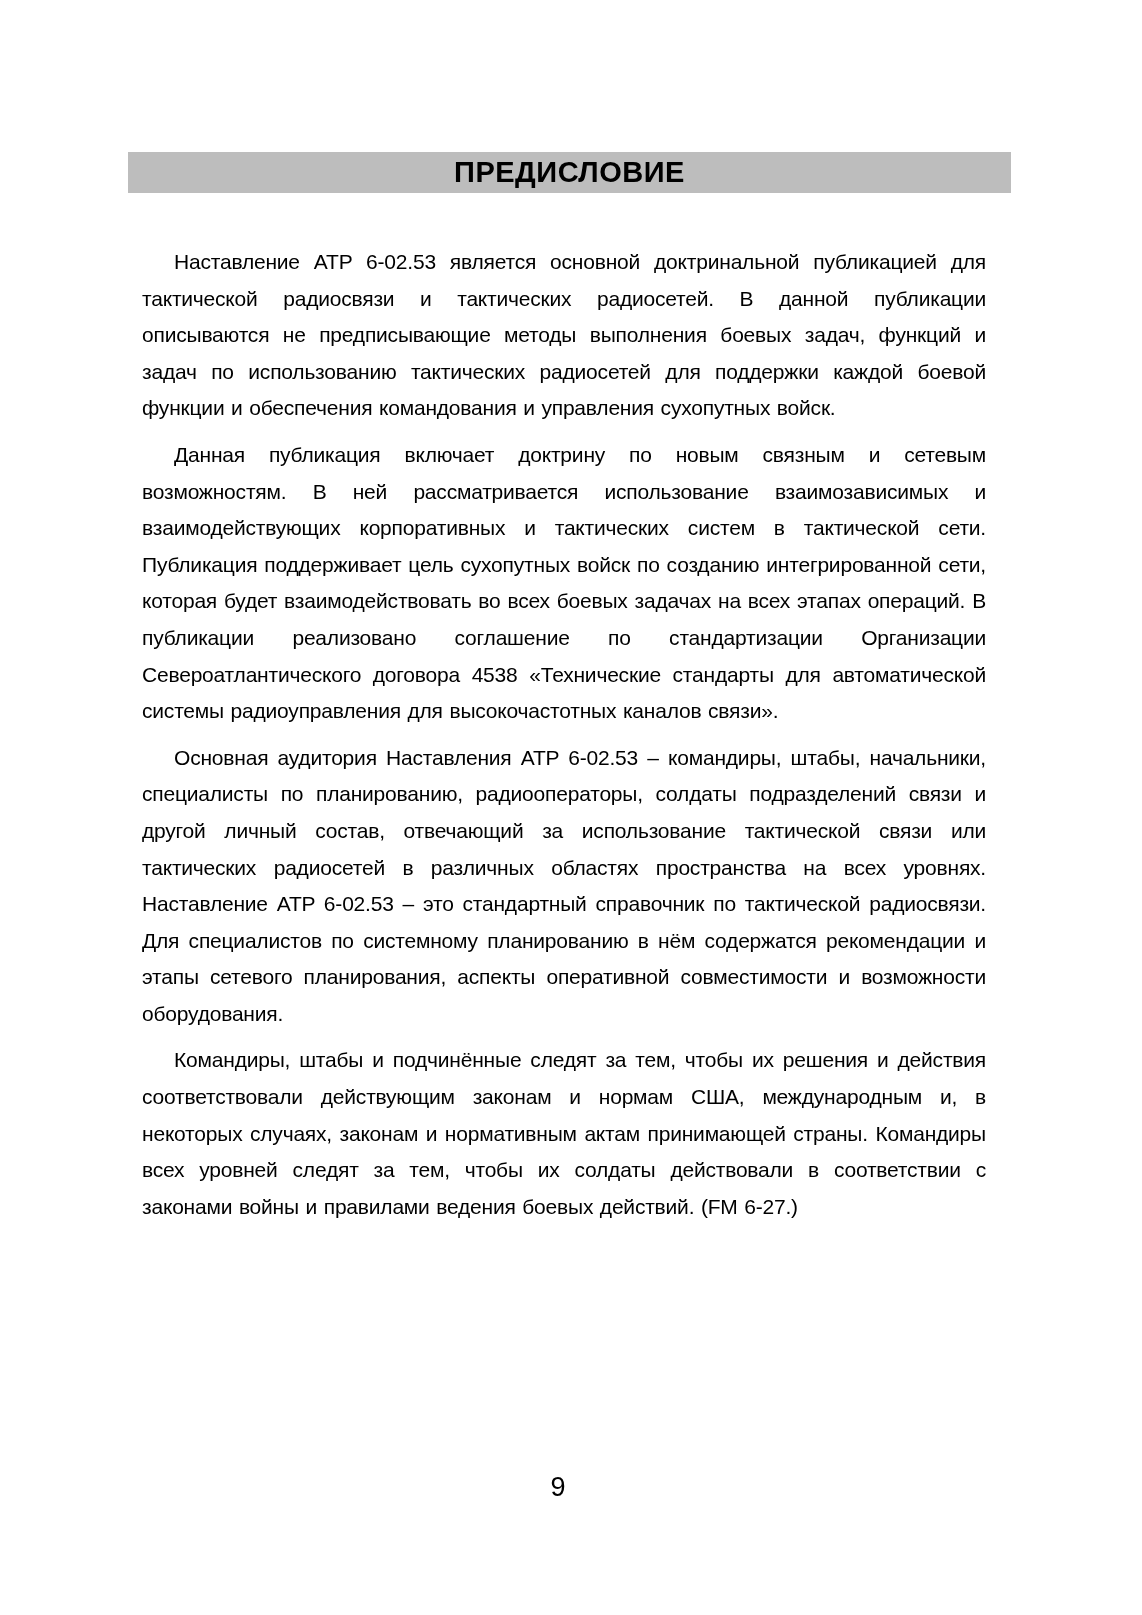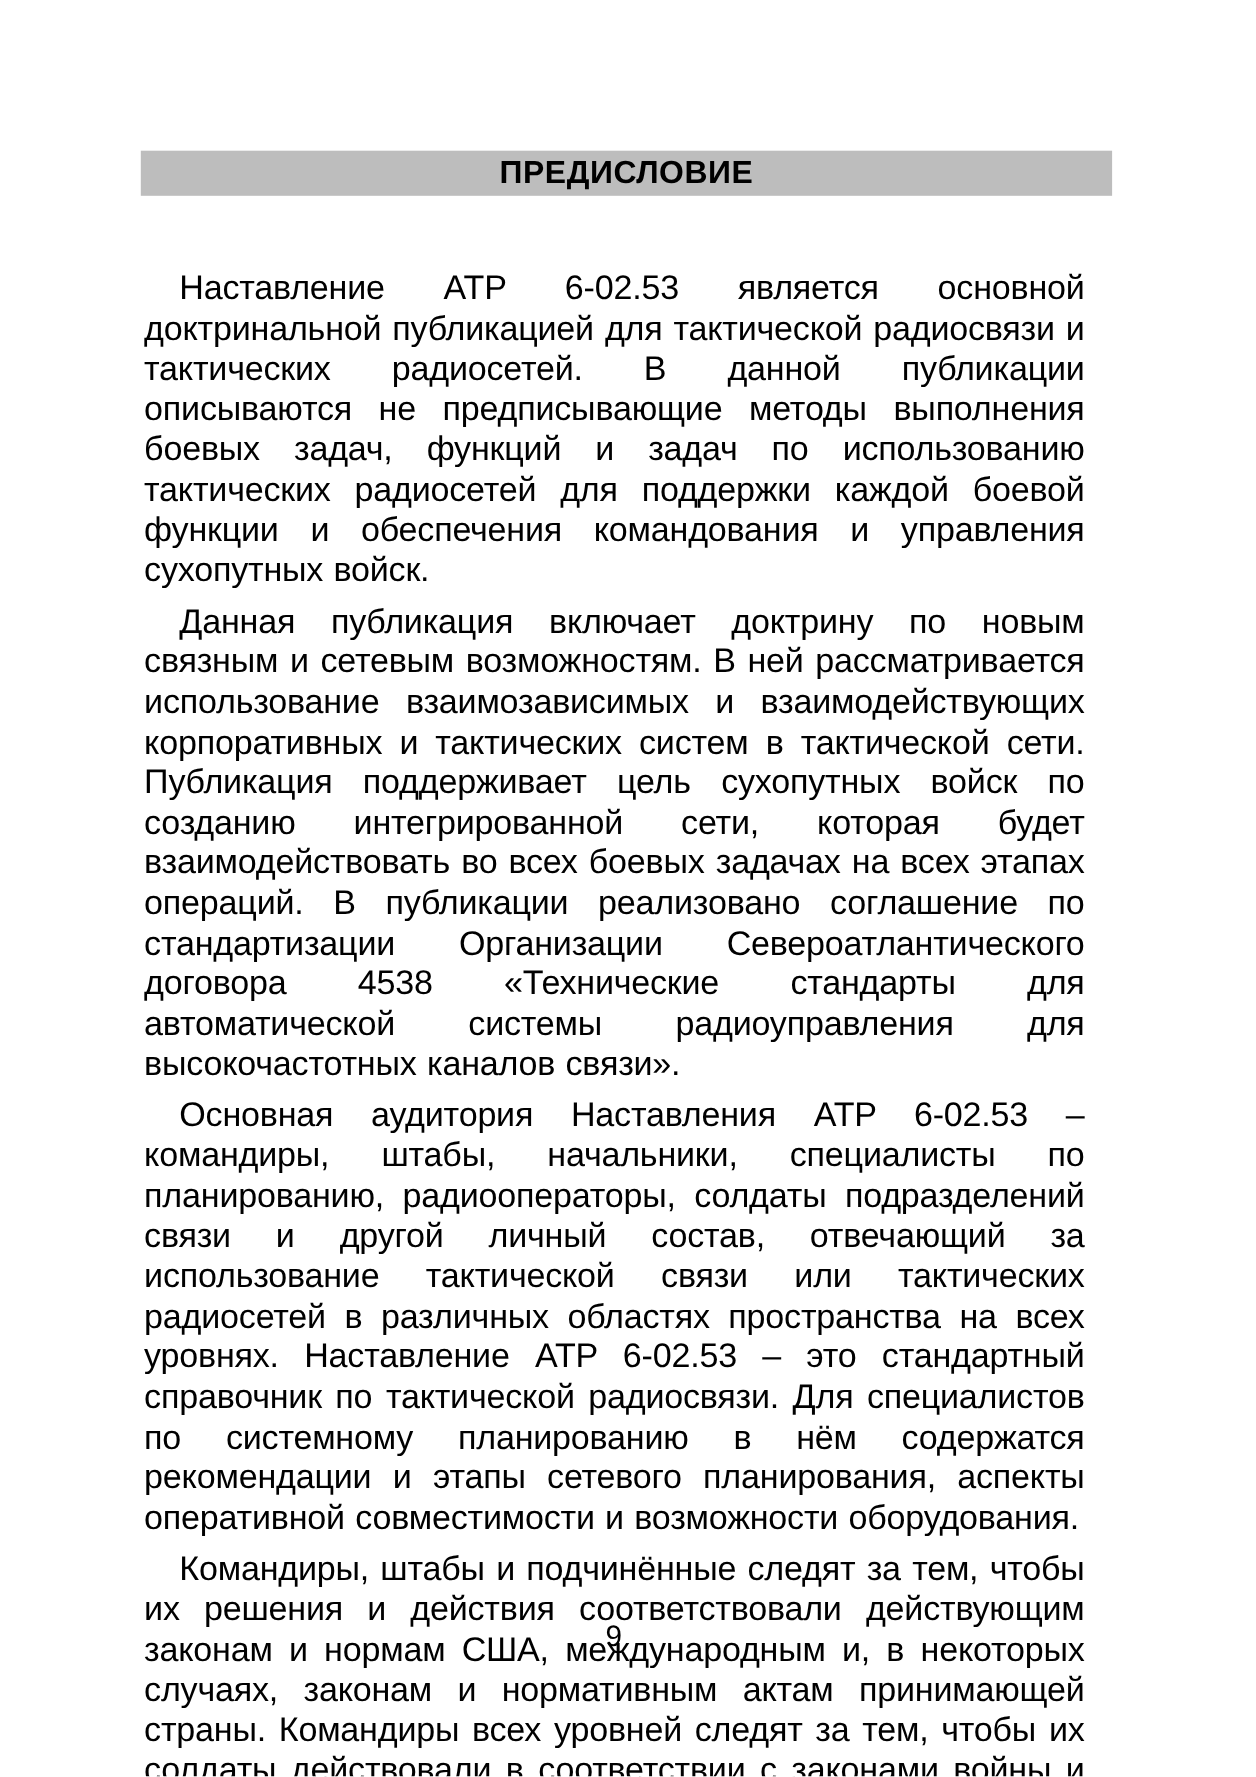--- a/index.html
+++ b/index.html
@@ -33,24 +33,24 @@
     letter-spacing: 0.5px;
     color: #000000;
   }
   .content {
     position: absolute;
     left: 130px;
     top: 244px;
     width: 856px;
   }
   .paragraph {
-    margin: 0 0 10px 1px;
+    margin: 0 0 10px 12px;
     text-align: justify;
     text-indent: 32px;
-    font-size: 31px;
+    font-size: 21px;
     line-height: 36.6px;
     letter-spacing: -0.2px;
     word-spacing: 1px;
   }
   .footer {
     position: absolute;
     left: 130px;
     top: 1472px;
     width: 856px;
     text-align: center;
@@ -58,21 +58,21 @@
   .page-number {
     font-size: 27px;
     color: #000000;
   }
 </style>
 </head>
 <body>
 
 <div class="page" style="background: rgb(255, 255, 255); color: rgb(0, 0, 0);">
 
-  <div class="header-bar" style="background: rgb(189, 189, 189);">
+  <div class="header-bar" style="background: rgb(189, 189, 189); margin-top: 15px;">
     <span class="header-title">ПРЕДИСЛОВИЕ</span>
   </div>
 
   <div class="content">
     <p class="paragraph">Наставление ATP 6-02.53 является основной доктринальной публикацией для тактической радиосвязи и тактических радиосетей. В данной публикации описываются не предписывающие методы выполнения боевых задач, функций и задач по использованию тактических радиосетей для поддержки каждой боевой функции и обеспечения командования и управления сухопутных войск.</p>
     <p class="paragraph">Данная публикация включает доктрину по новым связным и сетевым возможностям. В ней рассматривается использование взаимозависимых и взаимодействующих корпоративных и тактических систем в тактической сети. Публикация поддерживает цель сухопутных войск по созданию интегрированной сети, которая будет взаимодействовать во всех боевых задачах на всех этапах операций. В публикации реализовано соглашение по стандартизации Организации Североатлантического договора 4538 «Технические стандарты для автоматической системы радиоуправления для высокочастотных каналов связи».</p>
     <p class="paragraph">Основная аудитория Наставления ATP 6-02.53 – командиры, штабы, начальники, специалисты по планированию, радиооператоры, солдаты подразделений связи и другой личный состав, отвечающий за использование тактической связи или тактических радиосетей в различных областях пространства на всех уровнях. Наставление ATP 6-02.53 – это стандартный справочник по тактической радиосвязи. Для специалистов по системному планированию в нём содержатся рекомендации и этапы сетевого планирования, аспекты оперативной совместимости и возможности оборудования.</p>
     <p class="paragraph">Командиры, штабы и подчинённые следят за тем, чтобы их решения и действия соответствовали действующим законам и нормам США, международным и, в некоторых случаях, законам и нормативным актам принимающей страны. Командиры всех уровней следят за тем, чтобы их солдаты действовали в соответствии с законами войны и правилами ведения боевых действий. (FM 6-27.)</p>
   </div>
 

